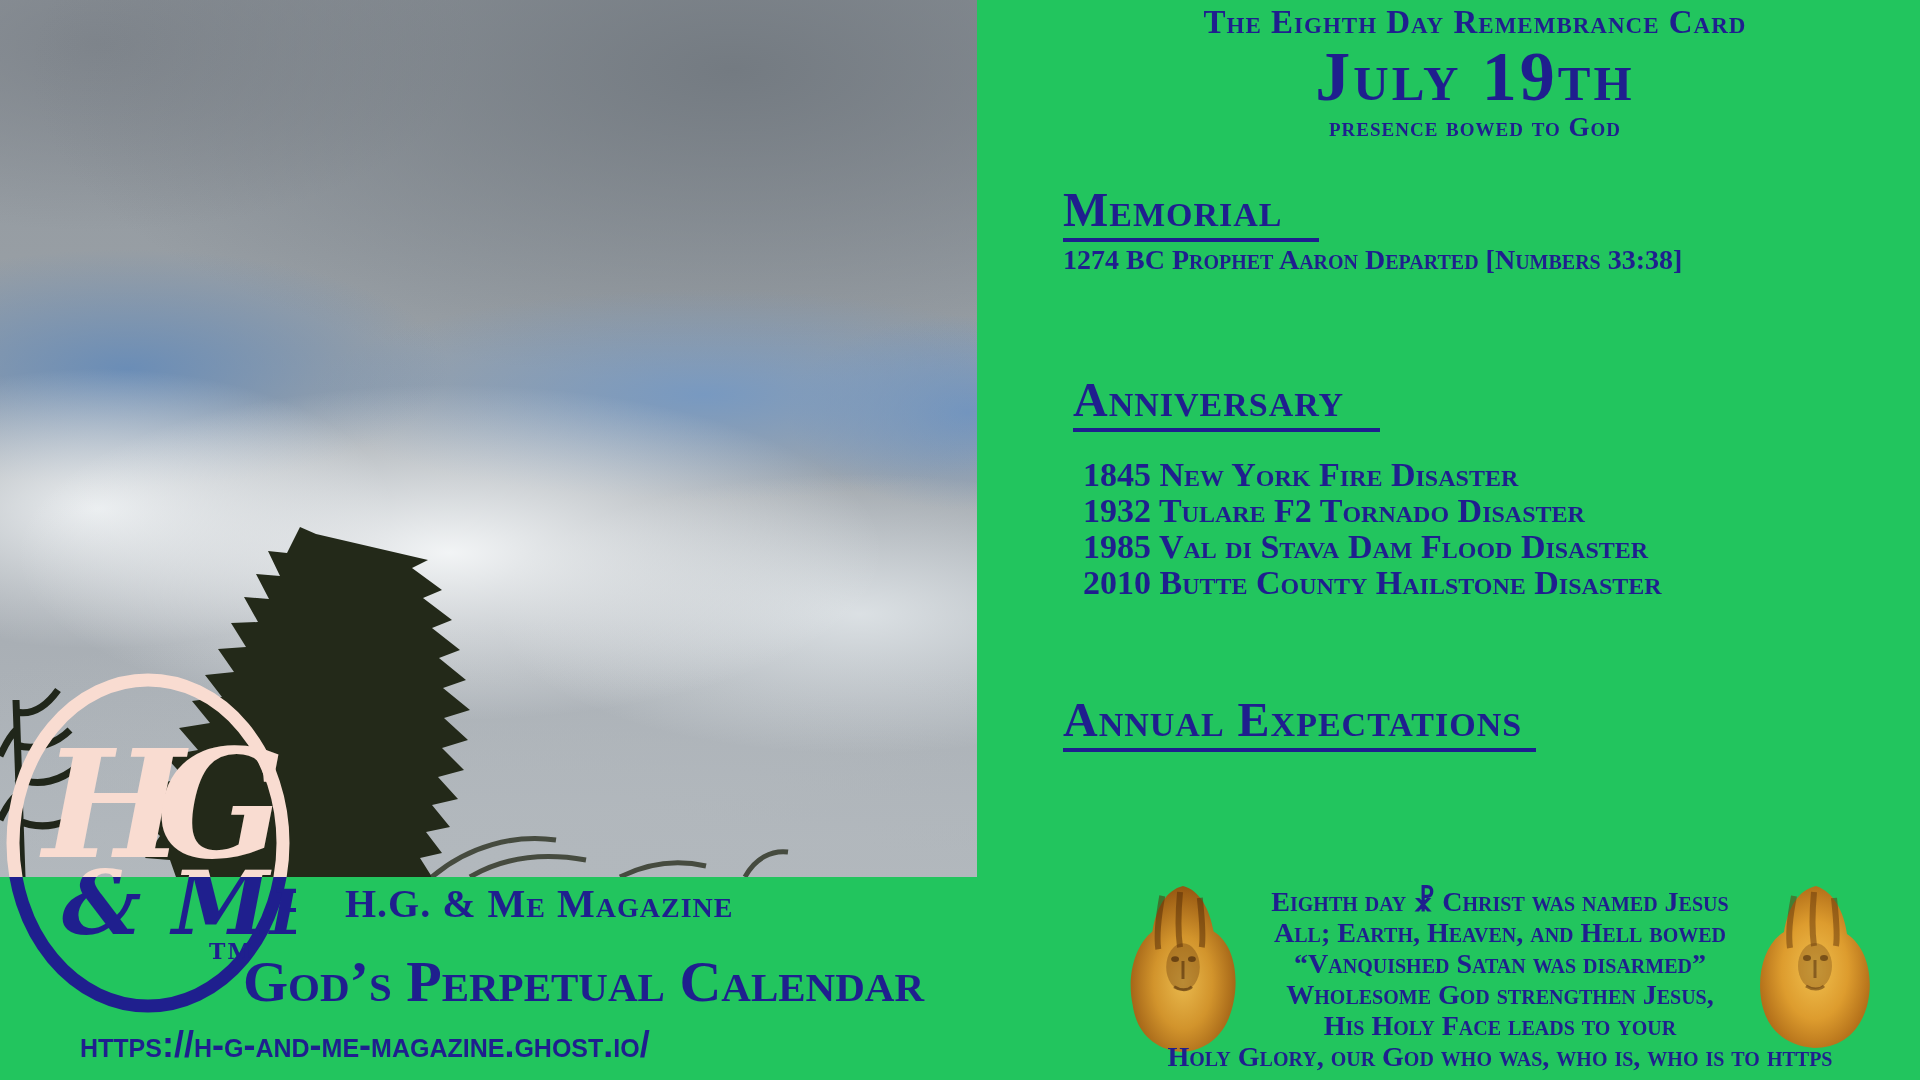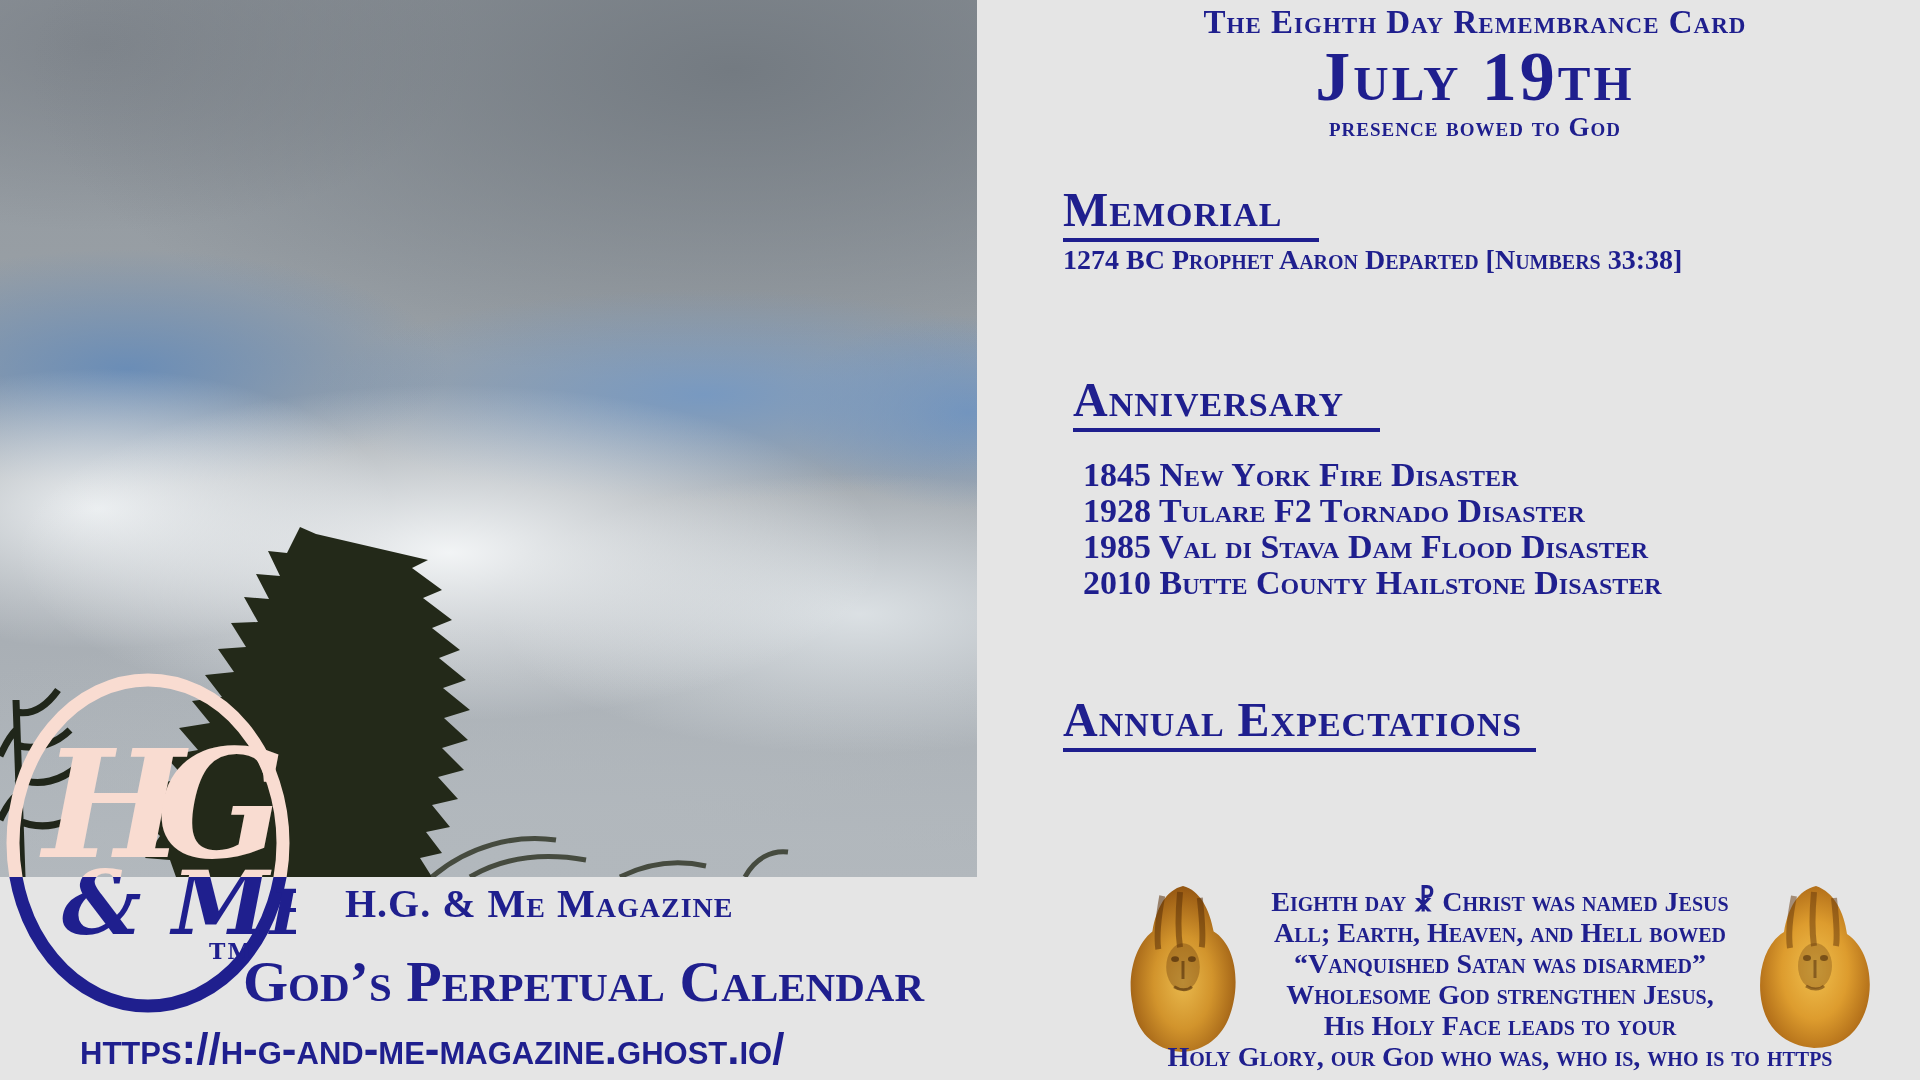--- a/index.html
+++ b/index.html
@@ -1,18 +1,18 @@
 <!DOCTYPE html>
 <html><head>
 <meta charset="utf-8">
 <style>
   html,body{margin:0;padding:0;background:#555;}
   .canvas{
     position:relative;width:1920px;height:1080px;overflow:hidden;
-    background:#e5e5e5;
+    background:#22c55e;
     font-family:"Liberation Serif","DejaVu Serif",serif;
     font-weight:bold;font-variant:small-caps;color:#1f1f8e;
   }
   
   .photo{
     position:absolute;left:0;top:0;width:977px;height:877px;
     background:
       radial-gradient(620px 240px at 46% 63%, rgba(246,248,249,.95), rgba(246,248,249,0) 70%),
       radial-gradient(420px 200px at 10% 58%, rgba(240,243,245,.92), rgba(240,243,245,0) 70%),
       radial-gradient(520px 200px at 88% 70%, rgba(228,233,236,.85), rgba(228,233,236,0) 70%),
@@ -45,21 +45,21 @@
     font-size:28px;line-height:31px;
   }
   .blessing div{white-space:nowrap;}
   .shroud{position:absolute;z-index:1;}
   .shroud.left{left:1122px;top:884px;width:122px;height:170px;}
   .shroud.right{left:1750px;top:884px;width:130px;height:166px;}
   
   .magazine{position:absolute;left:345px;top:880px;font-size:40px;letter-spacing:1px;white-space:nowrap;z-index:2;}
   .calendar{position:absolute;left:243px;top:948px;font-size:58px;letter-spacing:0;white-space:nowrap;z-index:2;}
   .url{
-    position:absolute;left:80px;top:1024px;font-size:44px;white-space:nowrap;z-index:2;
+    position:absolute;left:80px;top:1024px;font-size:36px;white-space:nowrap;z-index:2;
     font-family:"Liberation Sans","DejaVu Sans",sans-serif;letter-spacing:0;
   }
 </style>
 </head>
 <body>
 
 <div class="canvas">
 
   <div class="photo">
     <svg width="977" height="877" viewBox="0 0 977 877">
@@ -106,21 +106,21 @@
     </div>
     <div class="mem-item">1274 BC Prophet Aaron Departed [Numbers 33:38]</div>
   </div>
 
   <div class="sec" style="left:1073px;top:335px;">
     <div class="sec-head">
       <span class="underline">Anniversary</span>
     </div>
     <div class="ann-list">
       <div class="ann-item">1845 New York Fire Disaster</div>
-      <div class="ann-item">1928 Tulare F2 Tornado Disaster</div>
+      <div class="ann-item">1932 Tulare F2 Tornado Disaster</div>
       <div class="ann-item">1985 Val di Stava Dam Flood Disaster</div>
       <div class="ann-item">2010 Butte County Hailstone Disaster</div>
     </div>
   </div>
 
   <div class="sec" style="left:1063px;top:655px;">
     <div class="sec-head">
       <span class="underline" style="padding-right:14px;">Annual Expectations</span>
     </div>
   </div>

